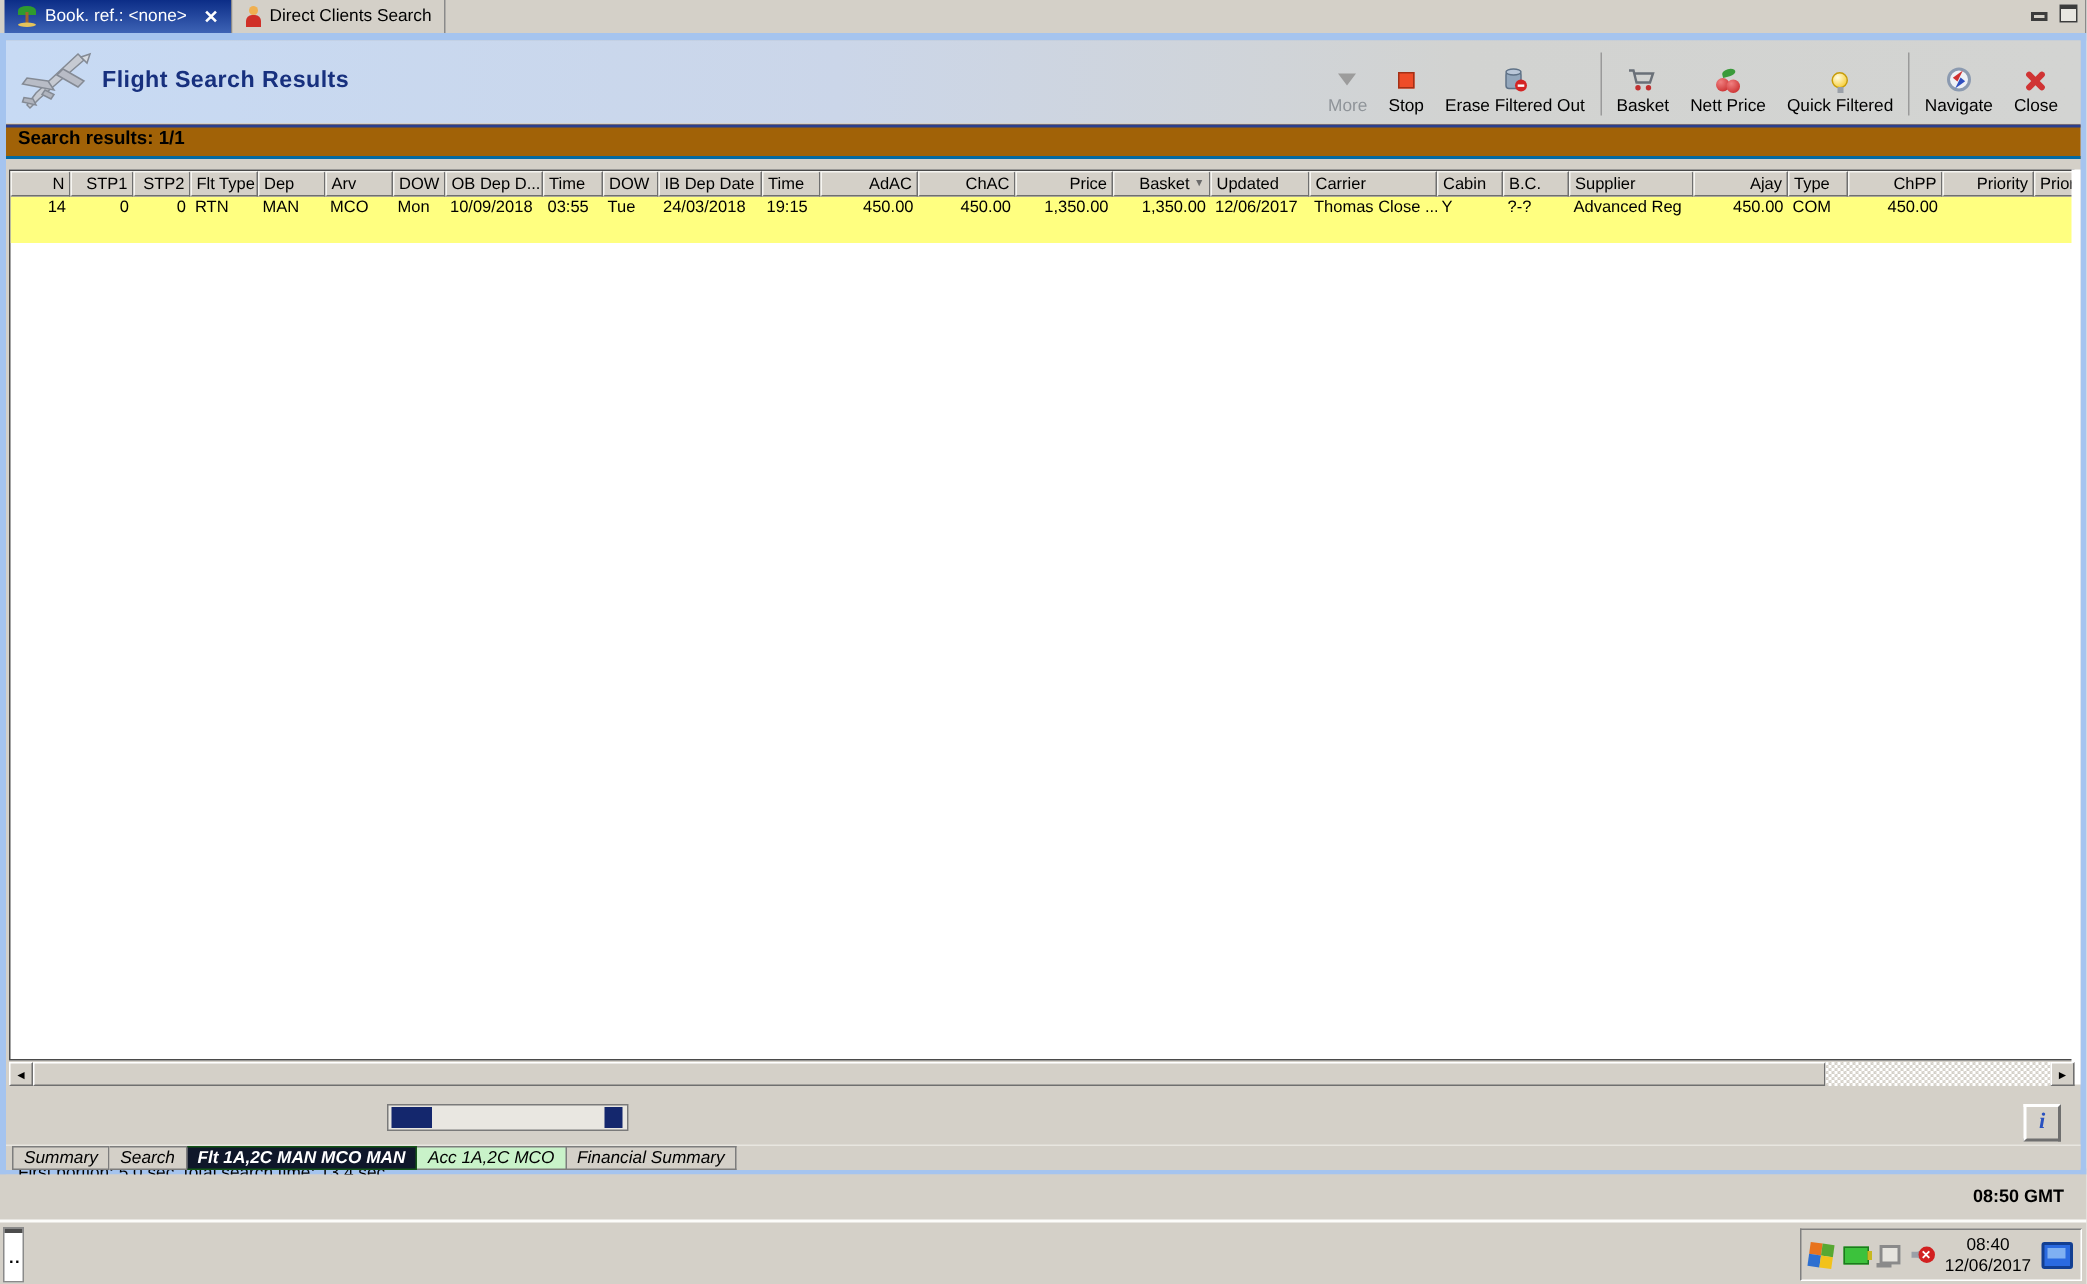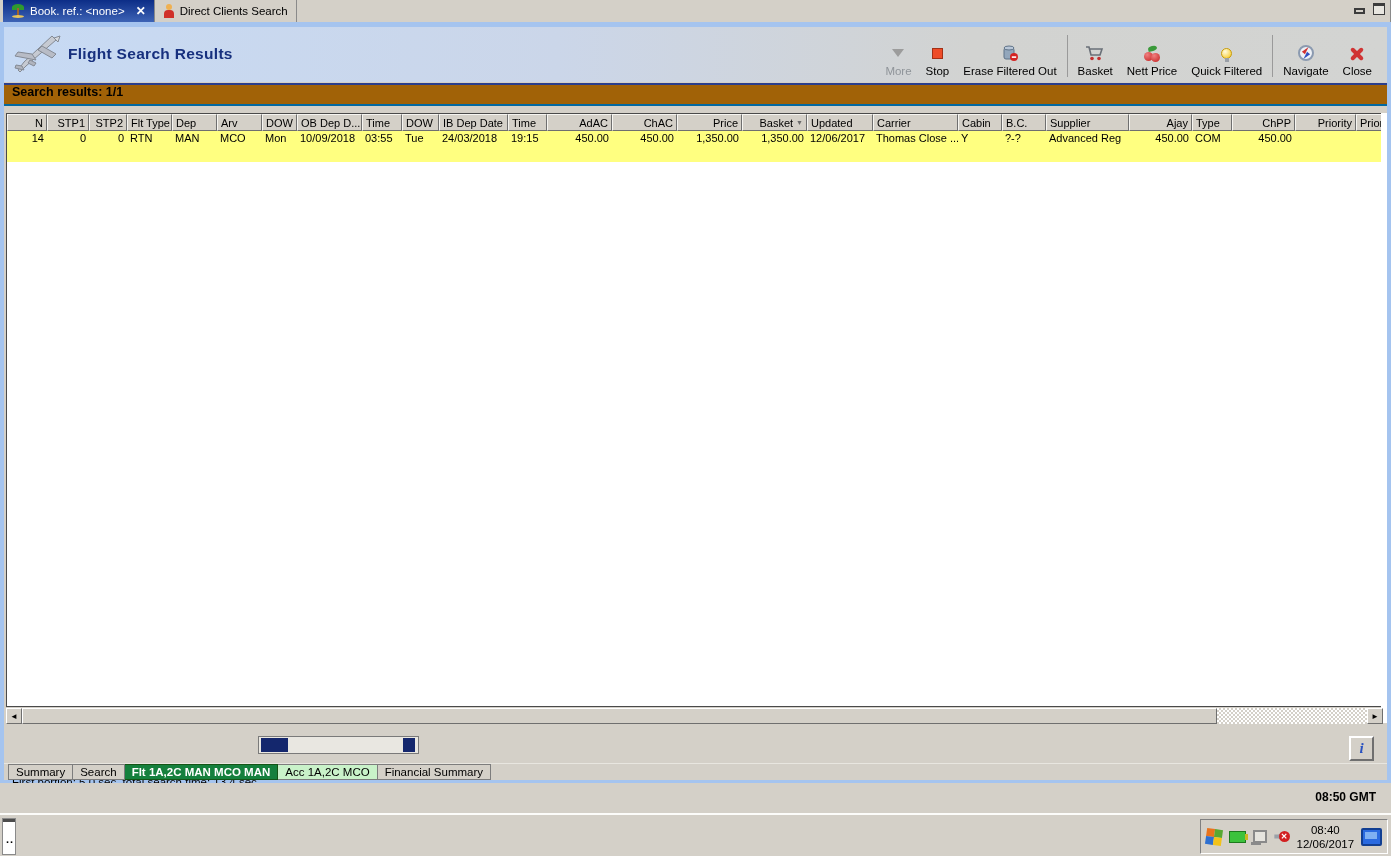--- a/index.html
+++ b/index.html
@@ -84,23 +84,23 @@
 
   
   .progress-label { position:absolute; left:12px; top:754px; font-size:11.5px; }
   .progress-bar { position:absolute; left:258px; top:714px; width:161px; height:18px; background:#e9e7e1; border:1px solid #7a7a7a; }
   .pseg { position:absolute; top:1px; bottom:1px; background:#14276d; }
   .pseg.s1 { left:2px; width:27px; } .pseg.s2 { right:3px; width:12px; }
   .info-btn { position:absolute; left:1349px; top:714px; width:25px; height:25px; background:#d4d0c8; border:2px solid; border-color:#fff #6f6f6f #6f6f6f #fff; display:flex; align-items:center; justify-content:center; font-family:"Liberation Serif",serif; font-style:italic; font-weight:bold; font-size:15px; color:#2a52c0; }
 
   
   .bottom-tabs { position:absolute; left:4px; right:4px; top:741px; height:17px; display:flex; align-items:stretch; background:#d4d0c8; border-top:1px solid #e8e6e0; }
-  .btab { border:1px solid #7d7d7d; border-left-width:0; padding:0 7px; font-size:11.5px; display:flex; align-items:center; white-space:nowrap; background:#d4d0c8; }
+  .btab { border:1px solid #7d7d7d; border-left-width:0; padding:0 7px; font-size:11.5px; display:flex; align-items:center; white-space:nowrap; background:#d4d0c8;font-style:italic; }
   .btab:first-child { border-left-width:1px; margin-left:4px; }
-  .btab.sel-dark { background:#15803d; color:#fff; font-weight:bold; border-color:#145516; }
+  .btab.sel-dark { background:#0f172a; color:#fff; font-weight:bold; border-color:#145516; }
   .btab.sel-light { background:#c9f2c9; }
 
   
   .statusbar { position:absolute; top:783px; left:0; width:1391px; height:30px; background:#d4d0c8; }
   .status-center { position:absolute; top:7px; left:0; width:100%; text-align:center; padding-left:300px; font-size:12px; }
   .status-center span { margin:0 14px; }
   .status-gmt { position:absolute; right:15px; top:7px; font-size:12px;font-weight:bold; }
 
   
   .taskbar { position:absolute; top:813px; left:0; width:1391px; height:43px; background:#d4d0c8; border-top:2px solid #fcfcfa; }

